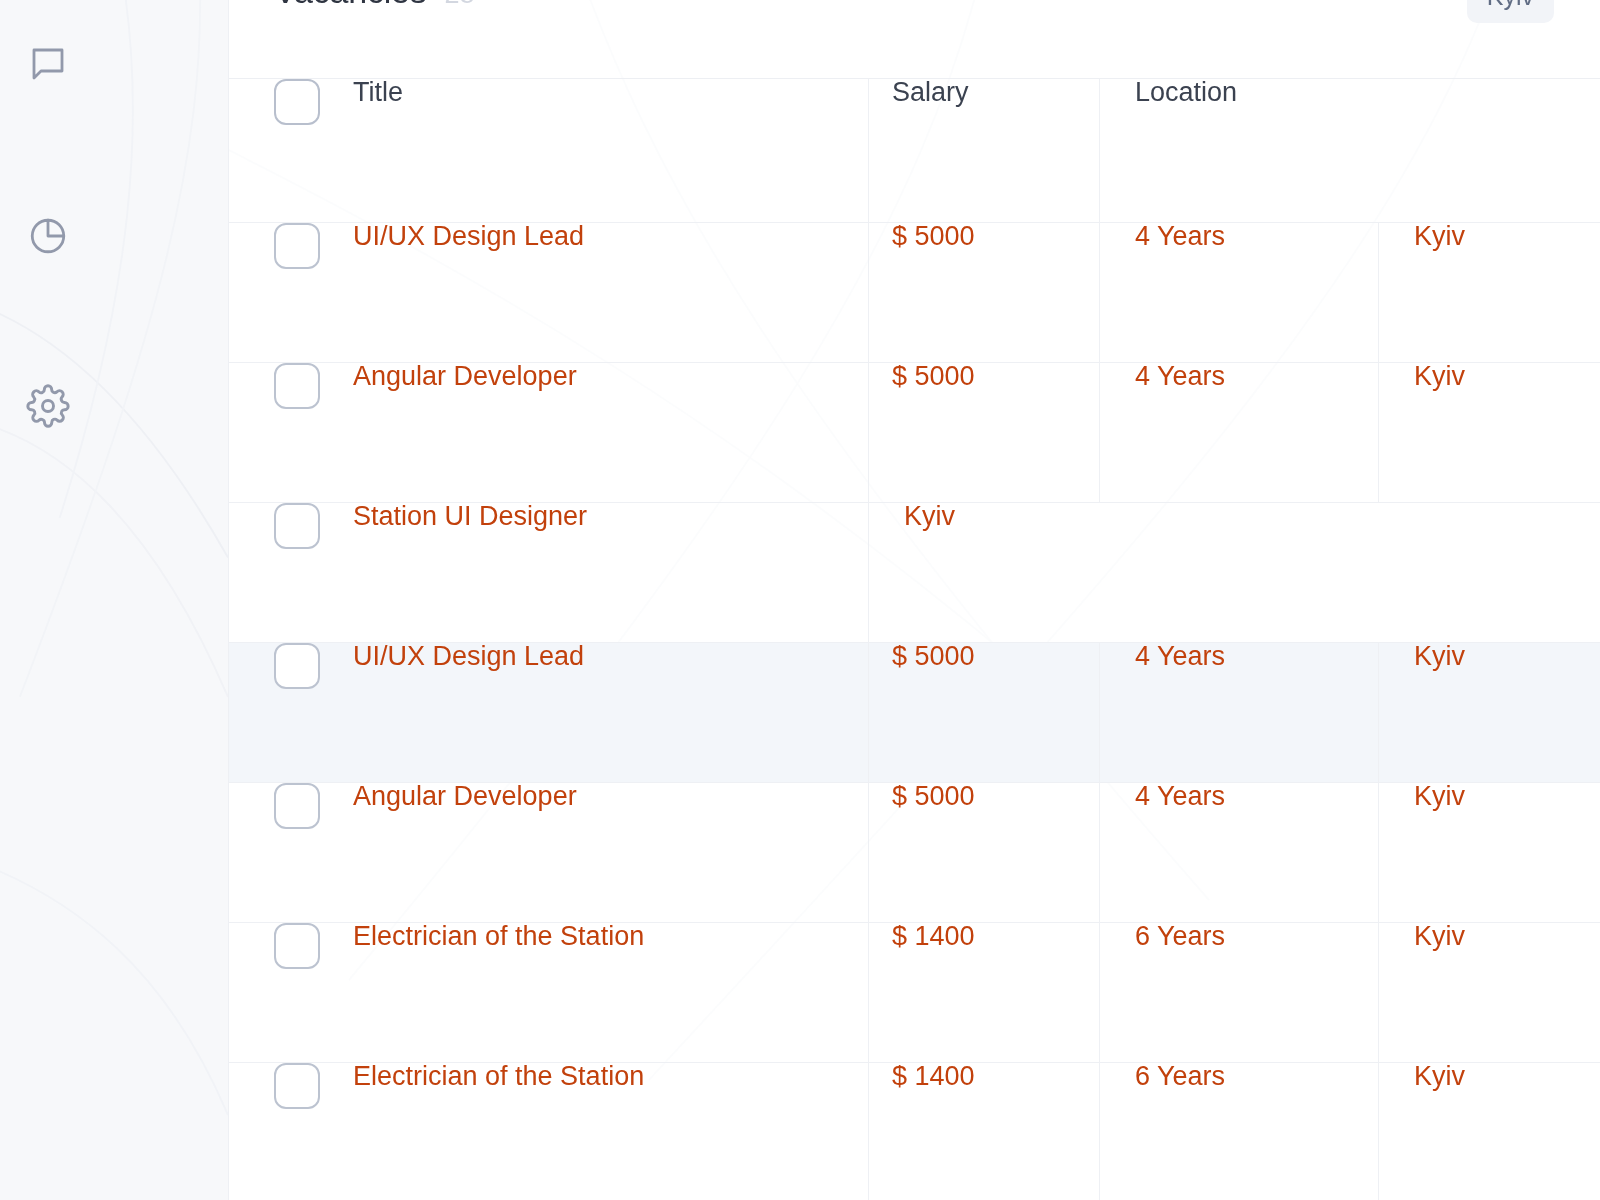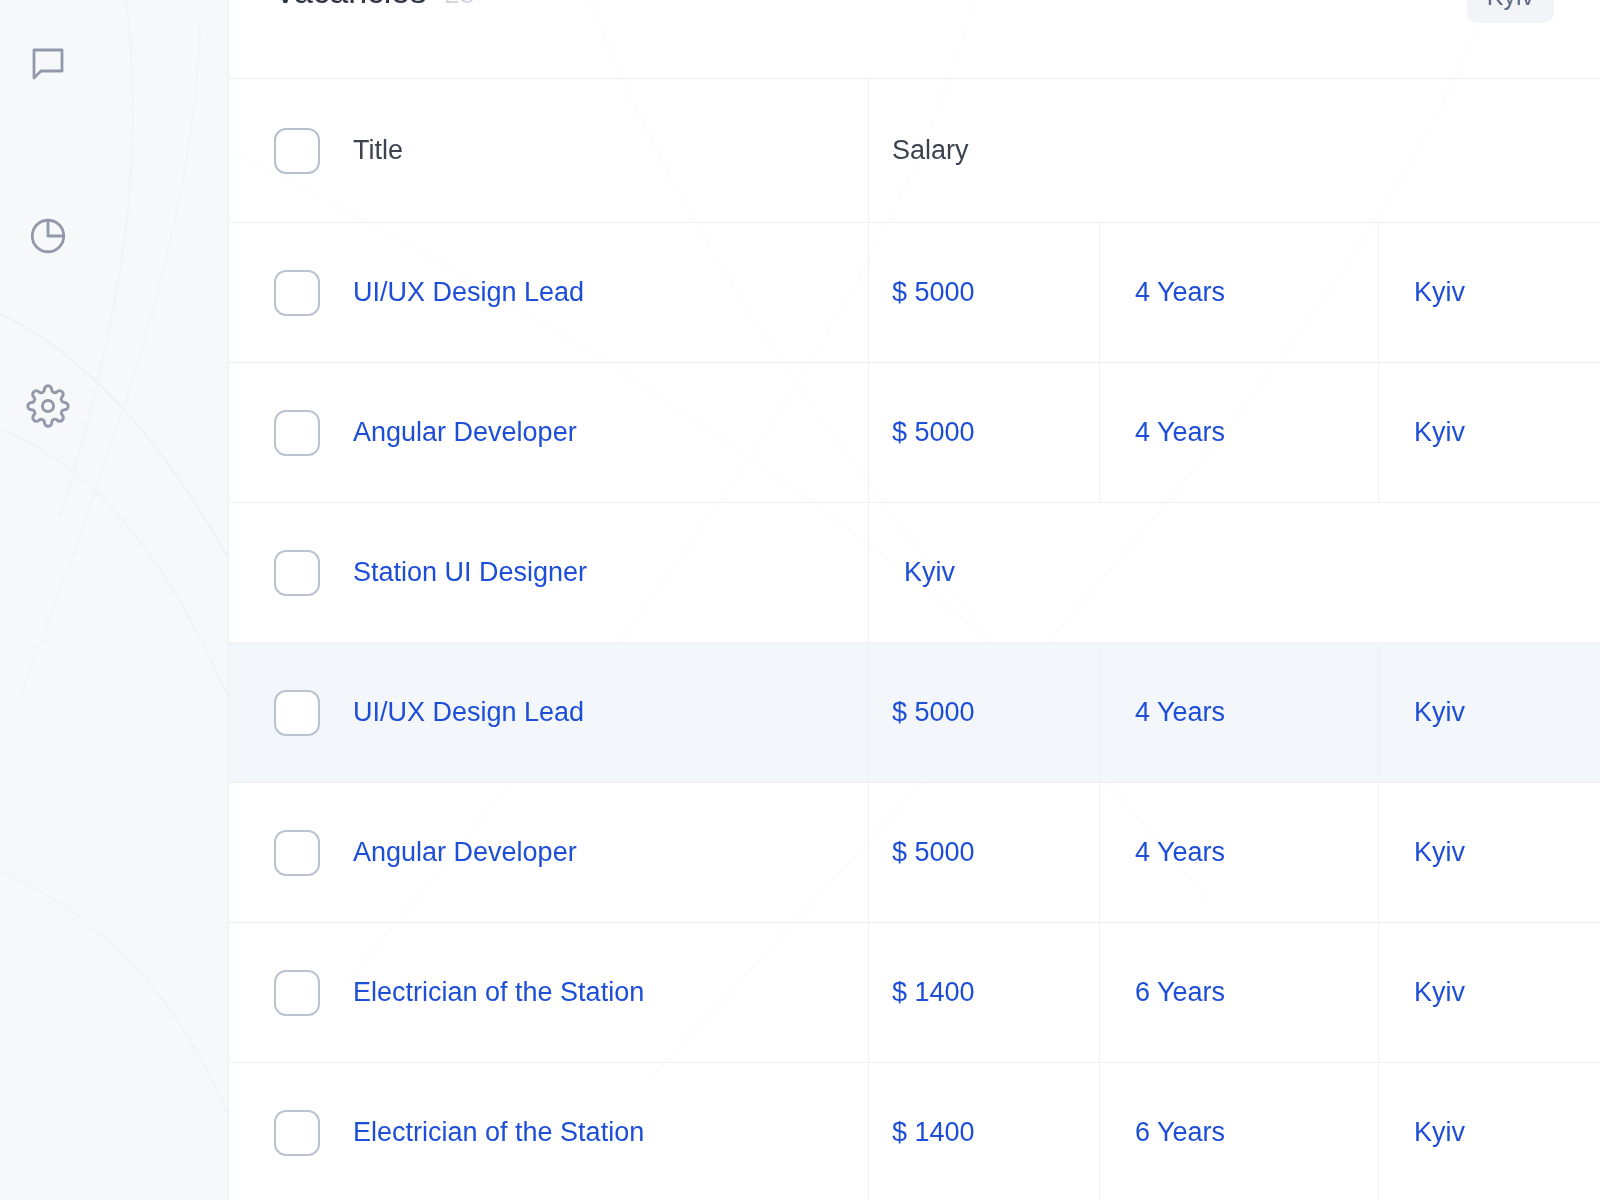--- a/index.html
+++ b/index.html
@@ -157,21 +157,21 @@
   .row.body {
     height: 140px;
   }
   .row.body.highlight {
     background: #f3f6fa;
   }
 
   .cell {
     height: 100%;
     display: flex;
-    align-items: center;
+    align-items: flex-start;
     position: relative;
   }
 
   .cell + .cell::before {
     content: "";
     position: absolute;
     left: 0;
     top: 0;
     bottom: 0;
     width: 1px;
@@ -213,21 +213,21 @@
     font-size: 27px;
     font-weight: 400;
     color: #3b4250;
     line-height: 1;
     white-space: nowrap;
   }
 
   .td-text {
     font-size: 27px;
     font-weight: 400;
-    color: #1d4ed8;
+    color: #c2410c;
     line-height: 1;
     white-space: nowrap;
   }
 </style>
 </head>
 <body>
 
 <div class="app">
 
   <aside class="sidebar">
@@ -293,20 +293,23 @@
     <div class="table">
 
       <div class="row head">
         <div class="cell c-title">
           <span class="checkbox"></span>
           <span class="th-text">Title</span>
         </div>
         <div class="cell c-salary">
           <span class="th-text">Salary</span>
         </div>
+        <div class="cell c-loc">
+          <span class="th-text">Location</span>
+        </div>
       </div>
 
       <div class="row body">
         <div class="cell c-title">
           <span class="checkbox"></span>
           <span class="td-text">UI/UX Design Lead</span>
         </div>
         <div class="cell c-salary">
           <span class="td-text">$ 5000</span>
         </div>

